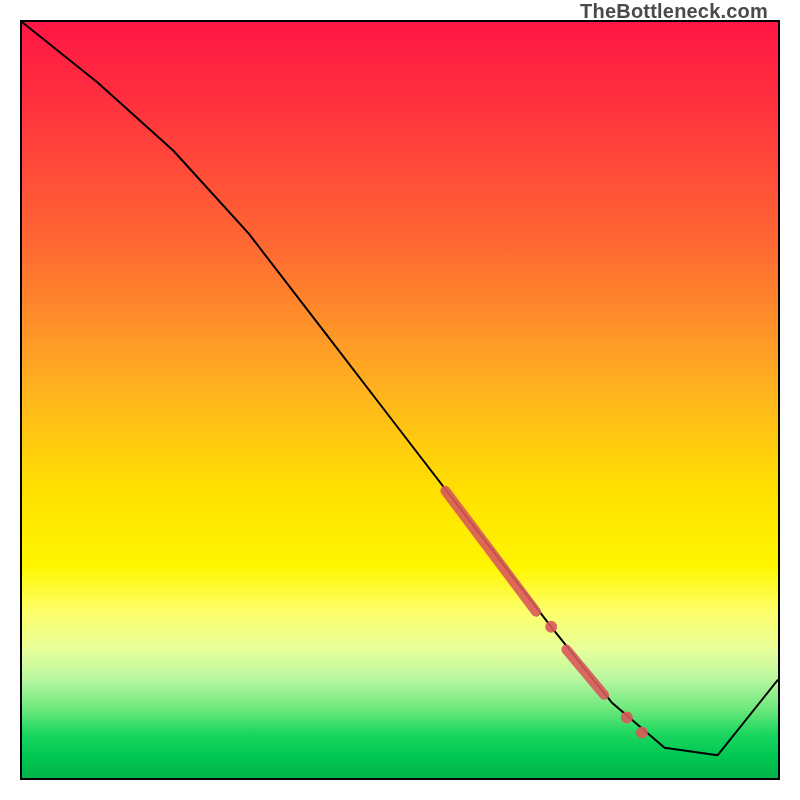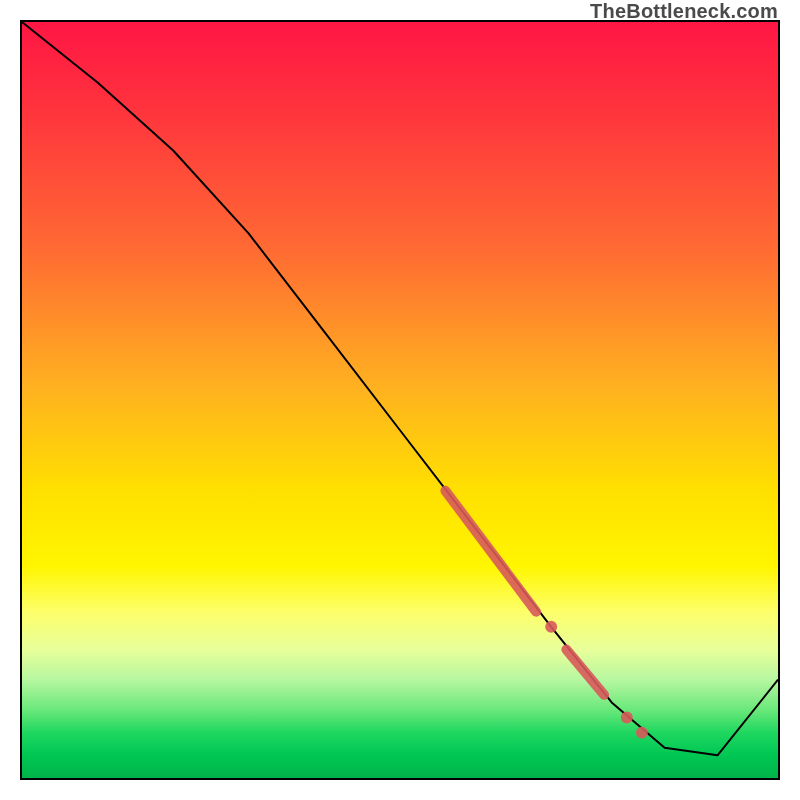--- a/index.html
+++ b/index.html
@@ -38,21 +38,21 @@
       #1ed760 94%,
       #00c753 97%,
       #00b44a 100%
     );
     border: 2px solid #000;
     box-sizing: border-box;
   }
   .watermark {
     position: absolute;
     top: 0px;
-    right: 22px;
+    right: 32px;
     font-size: 20px;
     font-weight: 600;
     color: #4a4a4a;
     letter-spacing: 0.2px;
     user-select: none;
   }
   svg.curve {
     position: absolute;
     left: 0;
     top: 0;

